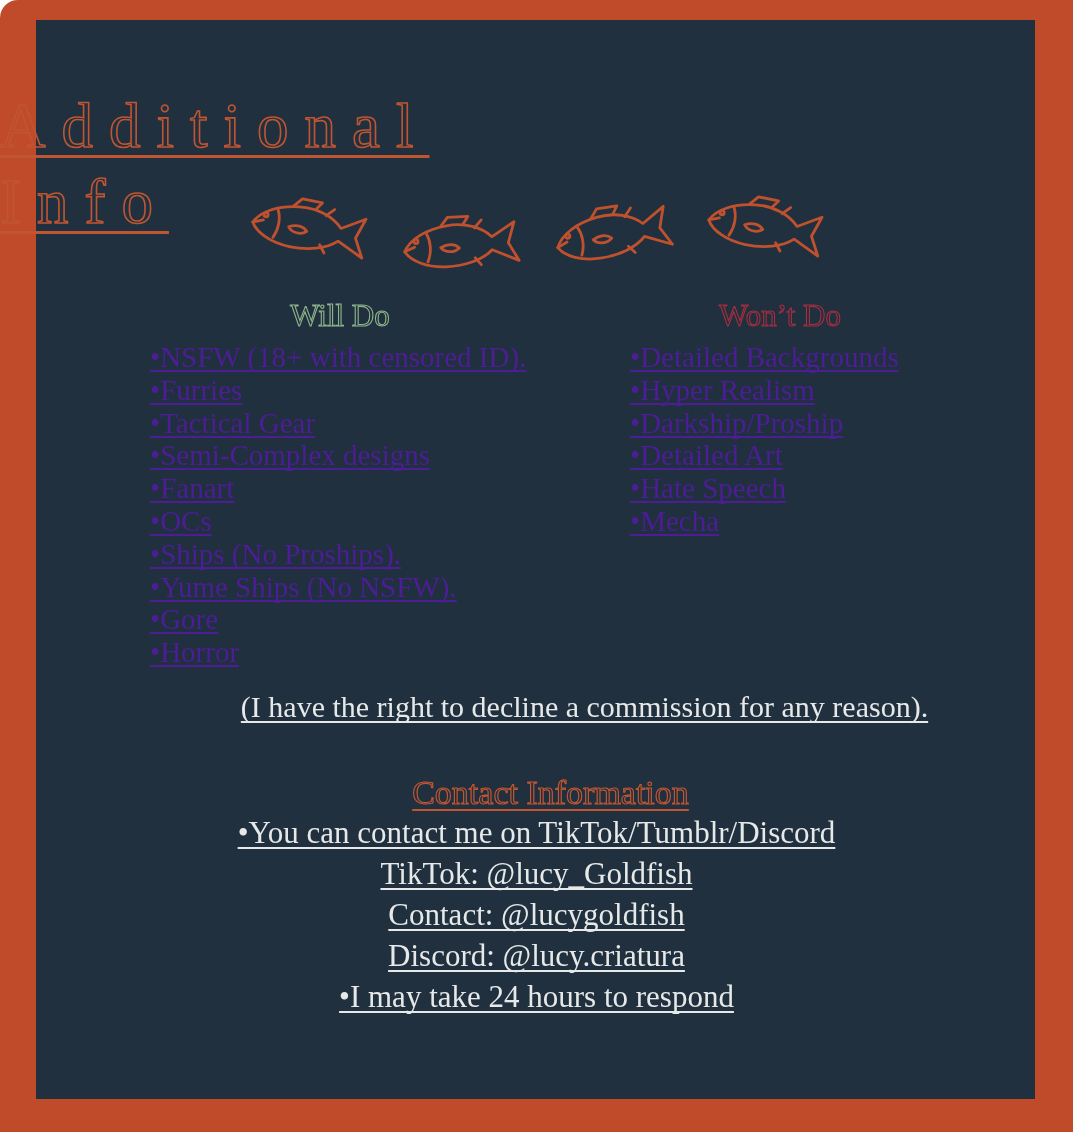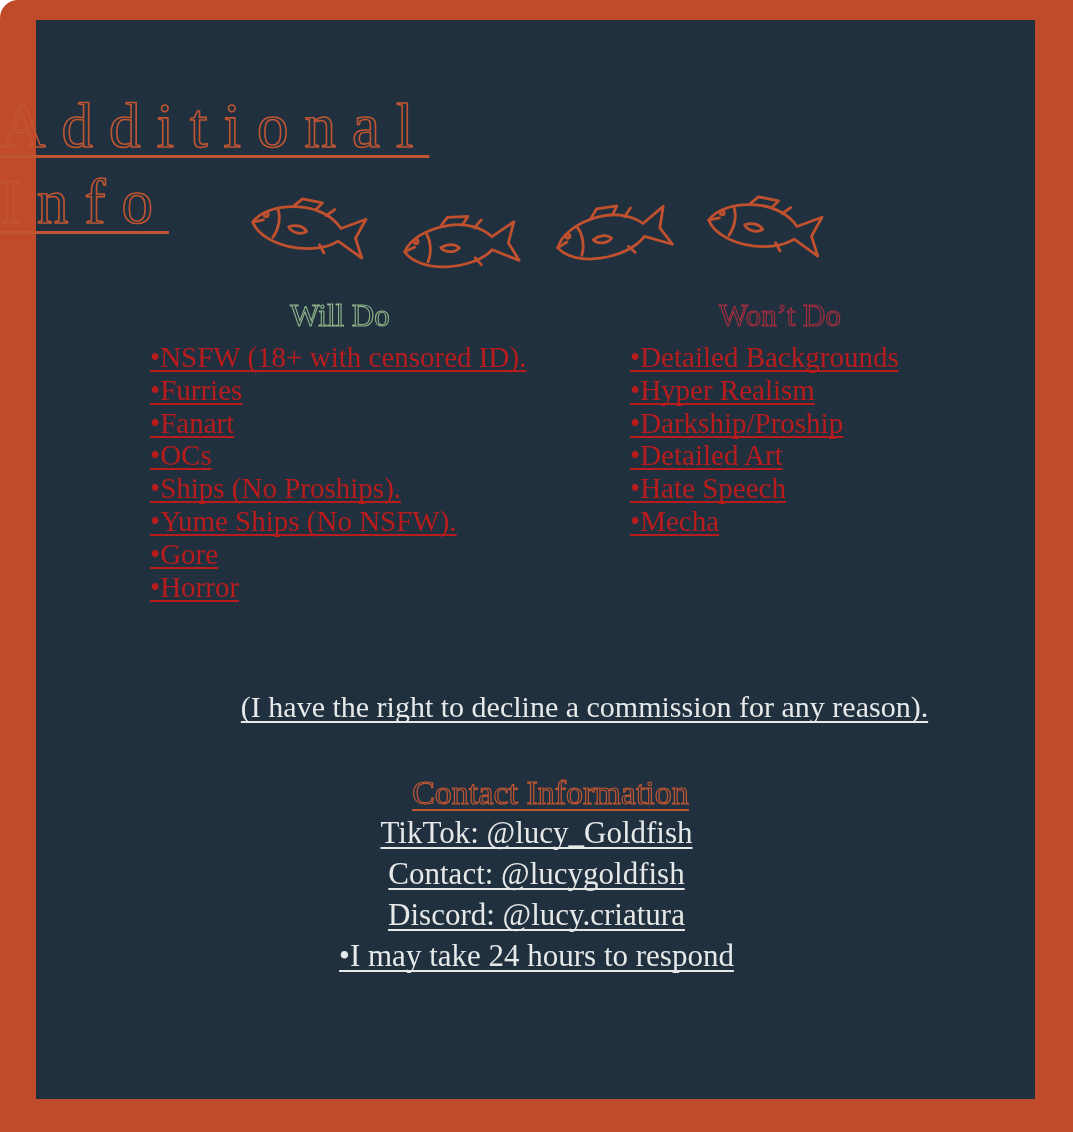--- a/index.html
+++ b/index.html
@@ -86,21 +86,21 @@
     -webkit-text-stroke: 1.1px #8eb489;
     text-decoration-color: #8eb489;
   }
   .col-right h2 {
     -webkit-text-stroke: 1.1px #a62e3f;
     text-decoration-color: #a62e3f;
   }
   .item {
     font-size: 29px;
     line-height: 32.8px;
-    color: #b91c1c;
+    color: #4c1d95;
     text-decoration: underline;
     text-decoration-thickness: 2px;
     text-underline-offset: 3px;
     text-decoration-skip-ink: none;
     white-space: nowrap;
   }
 
   
   .disclaimer {
     position: absolute;
@@ -219,20 +219,22 @@
           <path d="M86 18 L 94 10"></path>
           <path d="M84 50 L 90 58"></path>
         </g>
       </svg>
     </div>
 
     <section class="col col-left">
       <h2>Will Do</h2>
       <div class="item">•NSFW (18+ with censored ID).</div>
       <div class="item">•Furries</div>
+      <div class="item">•Tactical Gear</div>
+      <div class="item">•Semi-Complex designs</div>
       <div class="item">•Fanart</div>
       <div class="item">•OCs</div>
       <div class="item">•Ships (No Proships).</div>
       <div class="item">•Yume Ships (No NSFW).</div>
       <div class="item">•Gore</div>
       <div class="item">•Horror</div>
     </section>
 
     <section class="col col-right">
       <h2>Won’t Do</h2>
@@ -241,20 +243,21 @@
       <div class="item">•Darkship/Proship</div>
       <div class="item">•Detailed Art</div>
       <div class="item">•Hate Speech</div>
       <div class="item">•Mecha</div>
     </section>
 
     <div class="disclaimer">(I have the right to decline a commission for any reason).</div>
 
     <h2 class="contact-heading">Contact Information</h2>
     <div class="contact-list">
+      <div class="contact-line"><span>•You can contact me on TikTok/Tumblr/Discord</span></div>
       <div class="contact-line"><span>TikTok: @lucy_Goldfish</span></div>
       <div class="contact-line"><span>Contact: @lucygoldfish</span></div>
       <div class="contact-line"><span>Discord: @lucy.criatura</span></div>
       <div class="contact-line"><span>•I may take 24 hours to respond</span></div>
     </div>
 
   </div>
 </div>
 
 </body></html>

